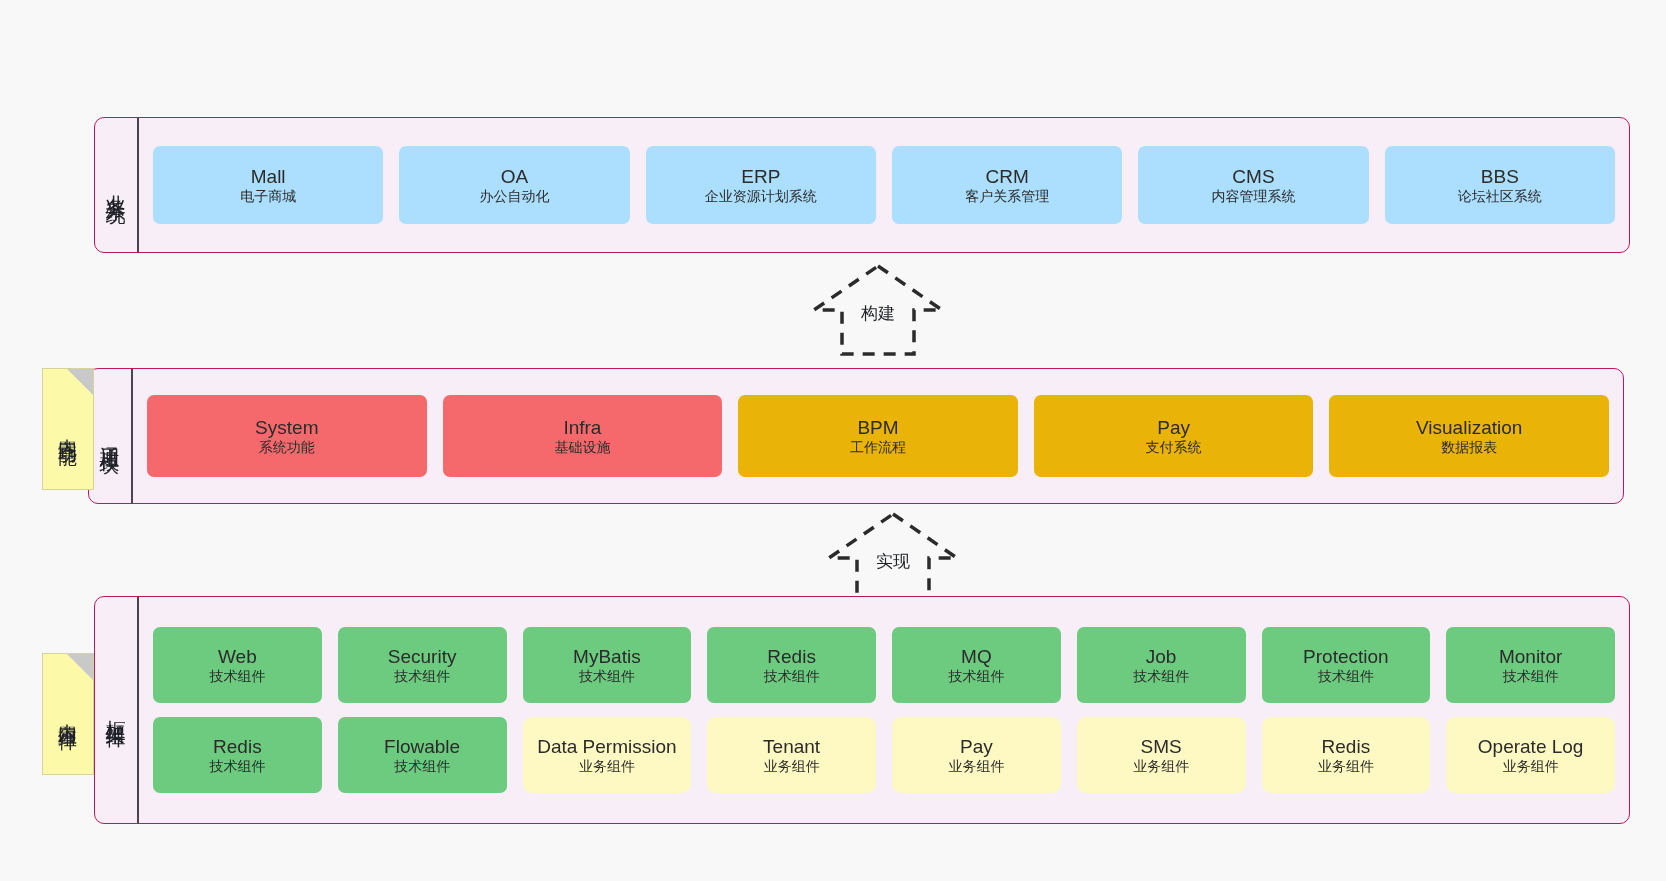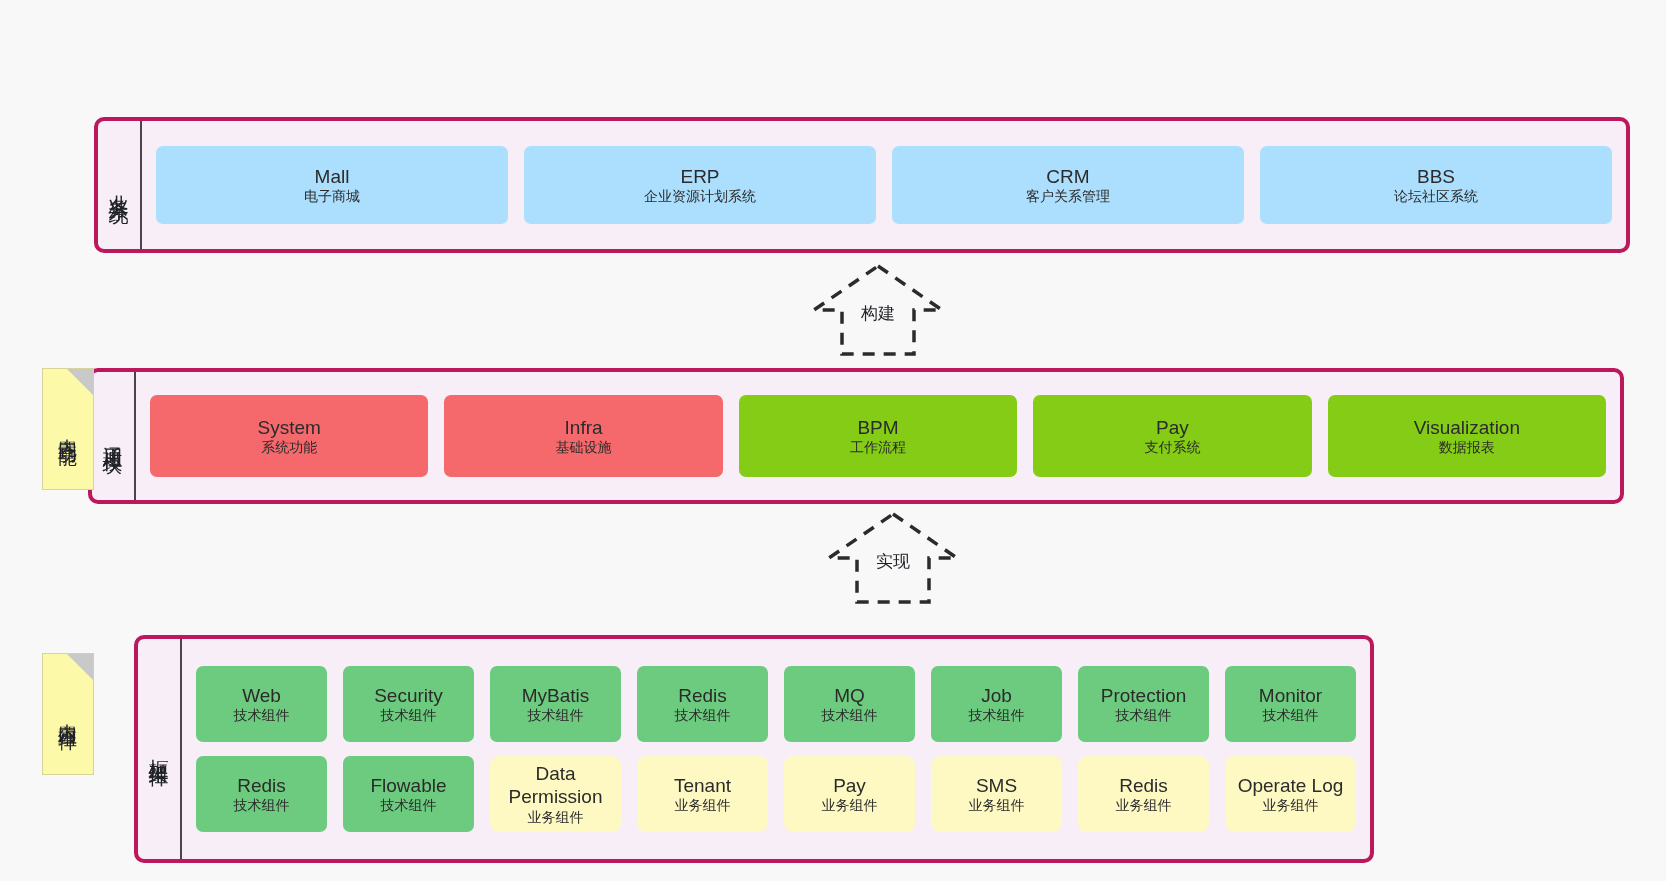--- a/index.html
+++ b/index.html
@@ -14,21 +14,21 @@
     height: 881px;
     background: #f8f8f8;
     overflow: hidden;
   }
 
   
   .layer {
     position: absolute;
     box-sizing: border-box;
     background: #f8eef7;
-    border: 4px solid #be185d;
+    border: 1px solid #be185d;
     border-radius: 10px;
     display: flex;
     align-items: stretch;
   }
 
   
   .layer-label {
     box-sizing: border-box;
     width: 44px;
     flex: 0 0 44px;
@@ -80,21 +80,21 @@
     font-size: 19px;
     white-space: nowrap;
   }
   .box .sub {
     font-size: 14px;
   }
   .box.wrap-title .ttl { white-space: normal; }
 
   .b-blue   { background: #abdffd; }
   .b-red    { background: #f5696c; }
-  .b-pink   { background: #84cc16; }
+  .b-pink   { background: #eab308; }
   .b-green  { background: #6ccb7f; }
   .b-lgreen { background: #fef9c3; border-radius: 9px; }
 
   .h-biz  { height: 78px; }
   .h-mod  { height: 82px; }
   .h-comp { height: 76px; }
 
   
   .note {
     position: absolute;
@@ -152,31 +152,39 @@
   <div class="layer" style="left:94px; top:117px; width:1536px; height:136px;">
     <div class="layer-label">业务系统</div>
     <div class="layer-body">
       <div class="row">
 
         <div class="box b-blue h-biz">
           <span class="ttl">Mall</span>
           <span class="sub">电子商城</span>
         </div>
 
+        <div class="box b-blue h-biz">
+          <span class="ttl">OA</span>
+          <span class="sub">办公自动化</span>
+        </div>
 
         <div class="box b-blue h-biz">
           <span class="ttl">ERP</span>
           <span class="sub">企业资源计划系统</span>
         </div>
 
         <div class="box b-blue h-biz">
           <span class="ttl">CRM</span>
           <span class="sub">客户关系管理</span>
         </div>
 
+        <div class="box b-blue h-biz">
+          <span class="ttl">CMS</span>
+          <span class="sub">内容管理系统</span>
+        </div>
 
         <div class="box b-blue h-biz">
           <span class="ttl">BBS</span>
           <span class="sub">论坛社区系统</span>
         </div>
 
       </div>
     </div>
   </div>
 
@@ -232,21 +240,21 @@
       <path d="M75 4 L139 48 L111 48 L111 92 L39 92 L39 48 L11 48 Z" fill="none" stroke="#2b2b2b" stroke-width="3.5" stroke-dasharray="12 9" stroke-linejoin="miter"></path>
     </svg>
     <span class="conn-label">实现</span>
   </div>
 
   <div class="note" style="left:42px; top:653px; height:122px;">
     <span>内置组件</span>
     <span class="fold"></span>
   </div>
 
-  <div class="layer" style="left:94px; top:635px; width:1240px; height:228px;margin-left:40px;">
+  <div class="layer" style="left:94px; top:596px; width:1536px; height:228px;">
     <div class="layer-label">框架组件</div>
     <div class="layer-body">
 
       <div class="row">
         <div class="box b-green h-comp">
           <span class="ttl">Web</span>
           <span class="sub">技术组件</span>
         </div>
         <div class="box b-green h-comp">
           <span class="ttl">Security</span>

